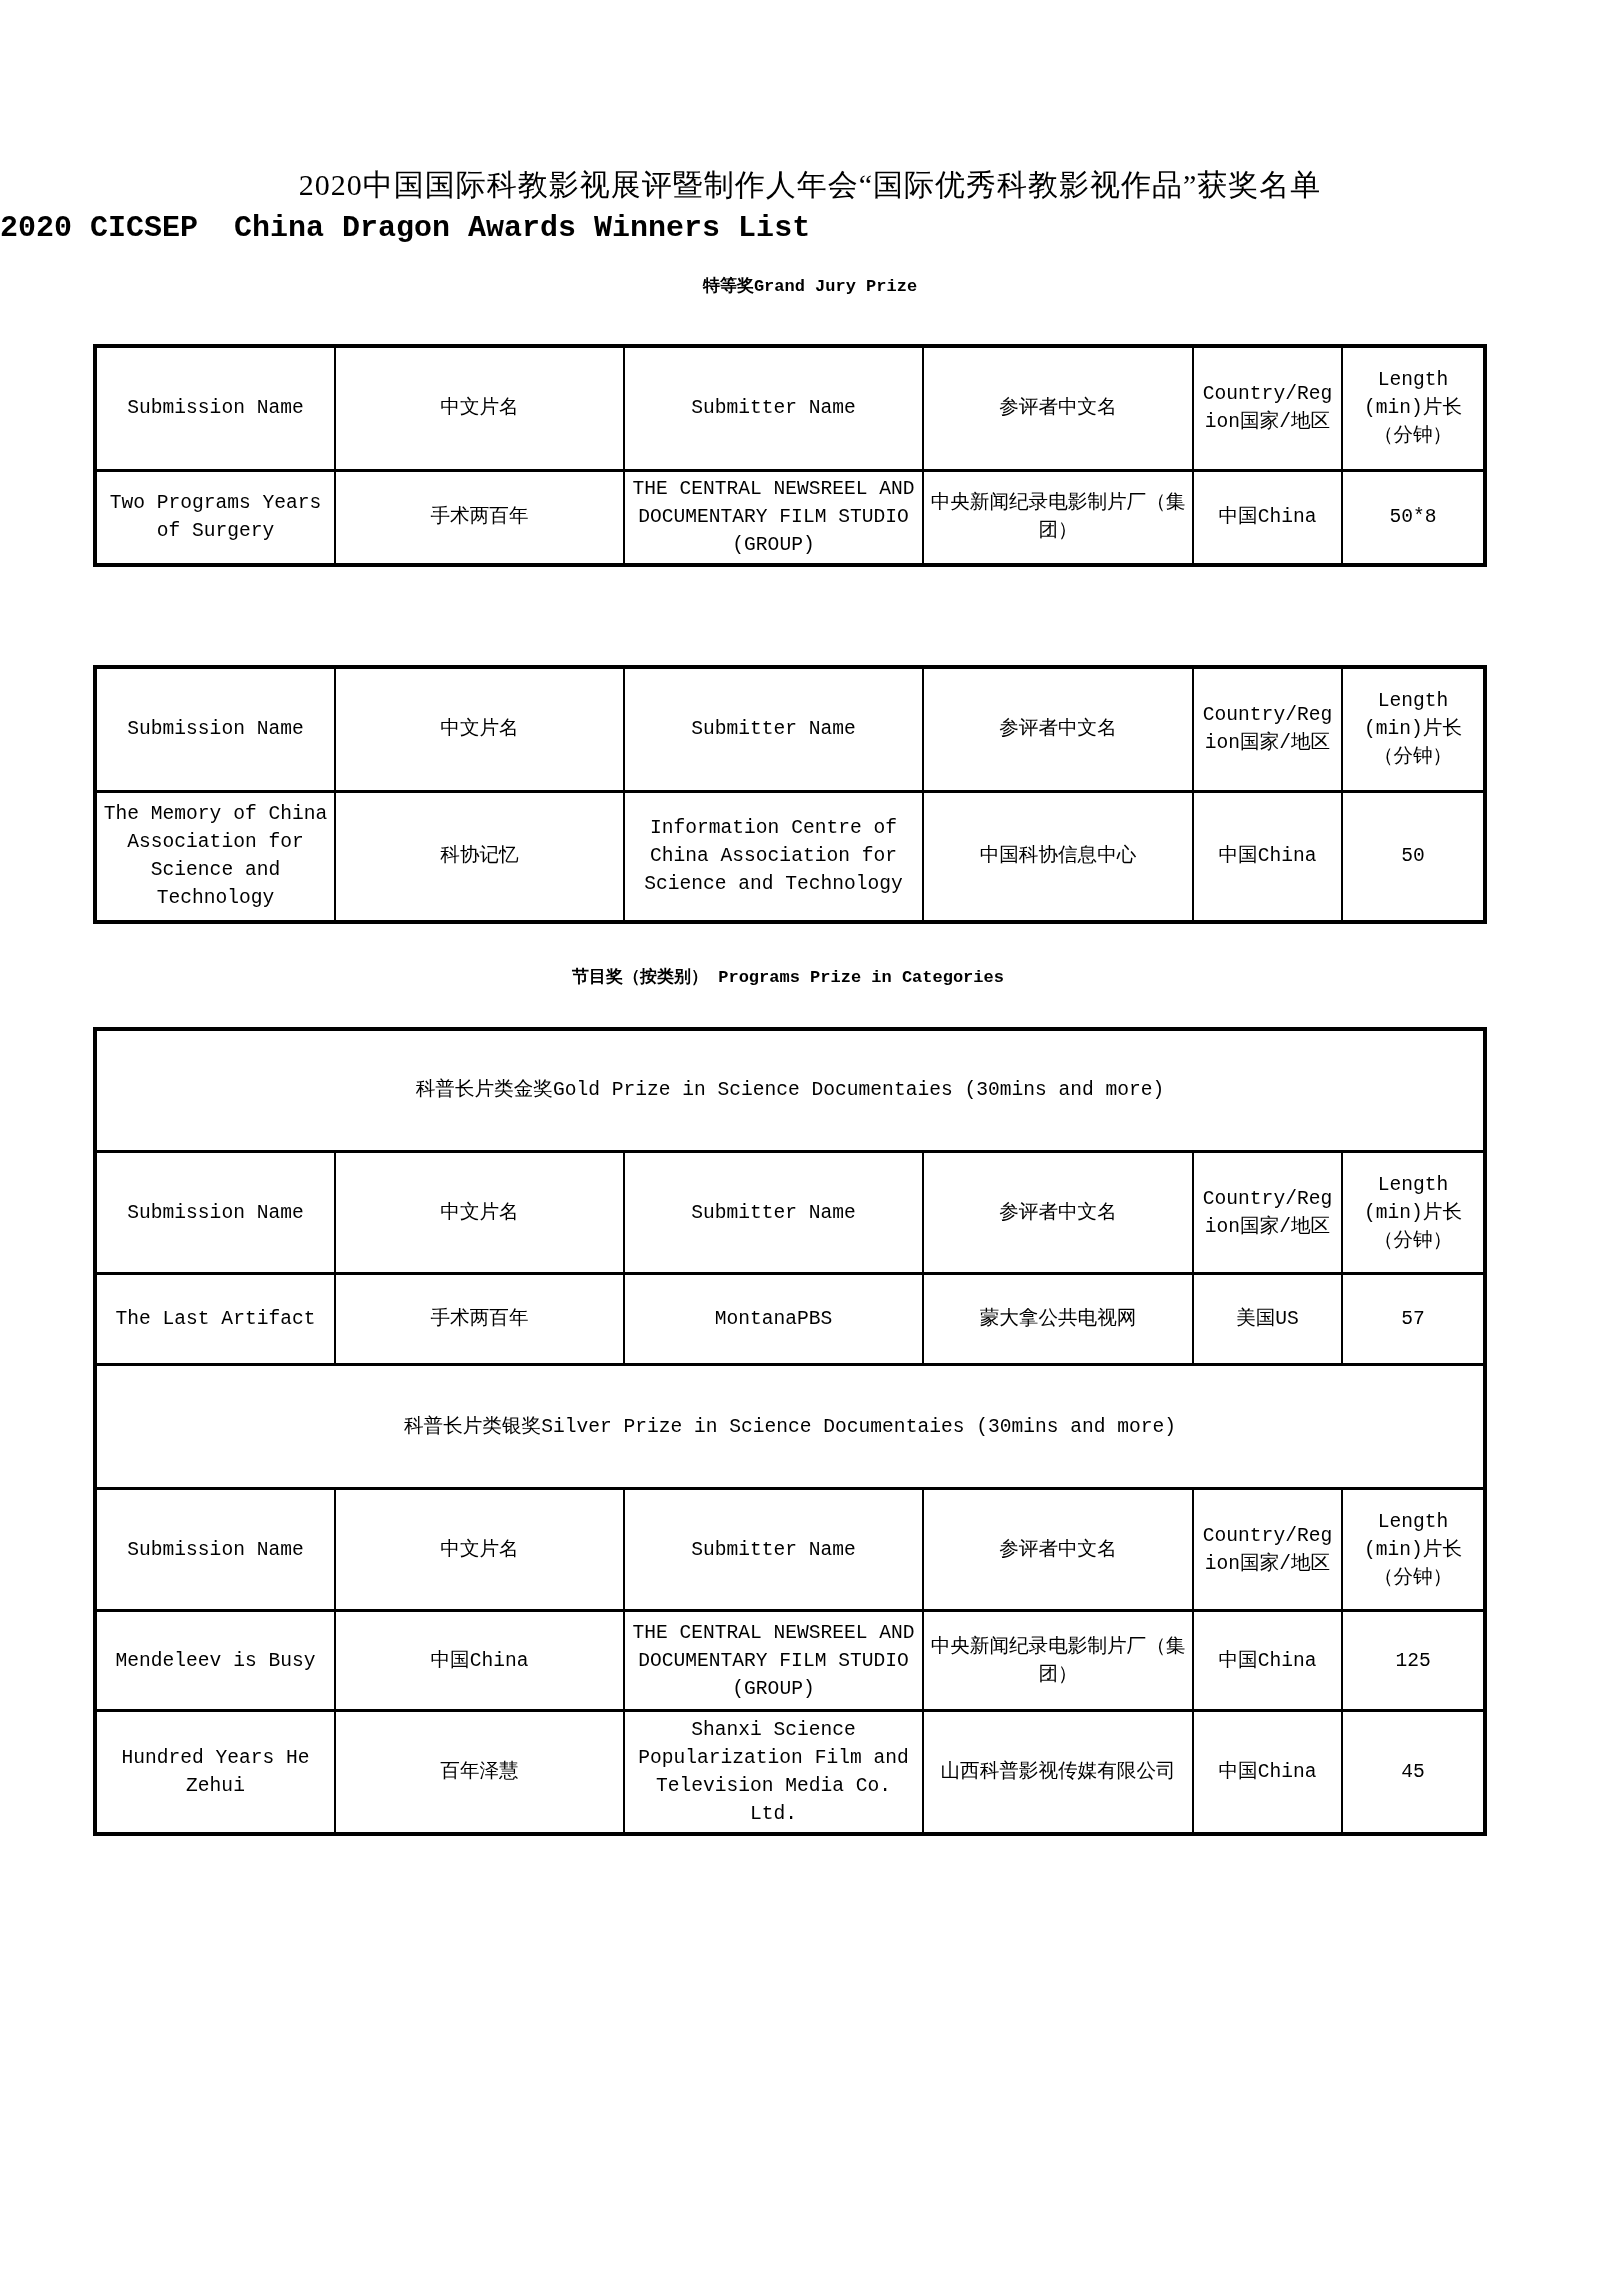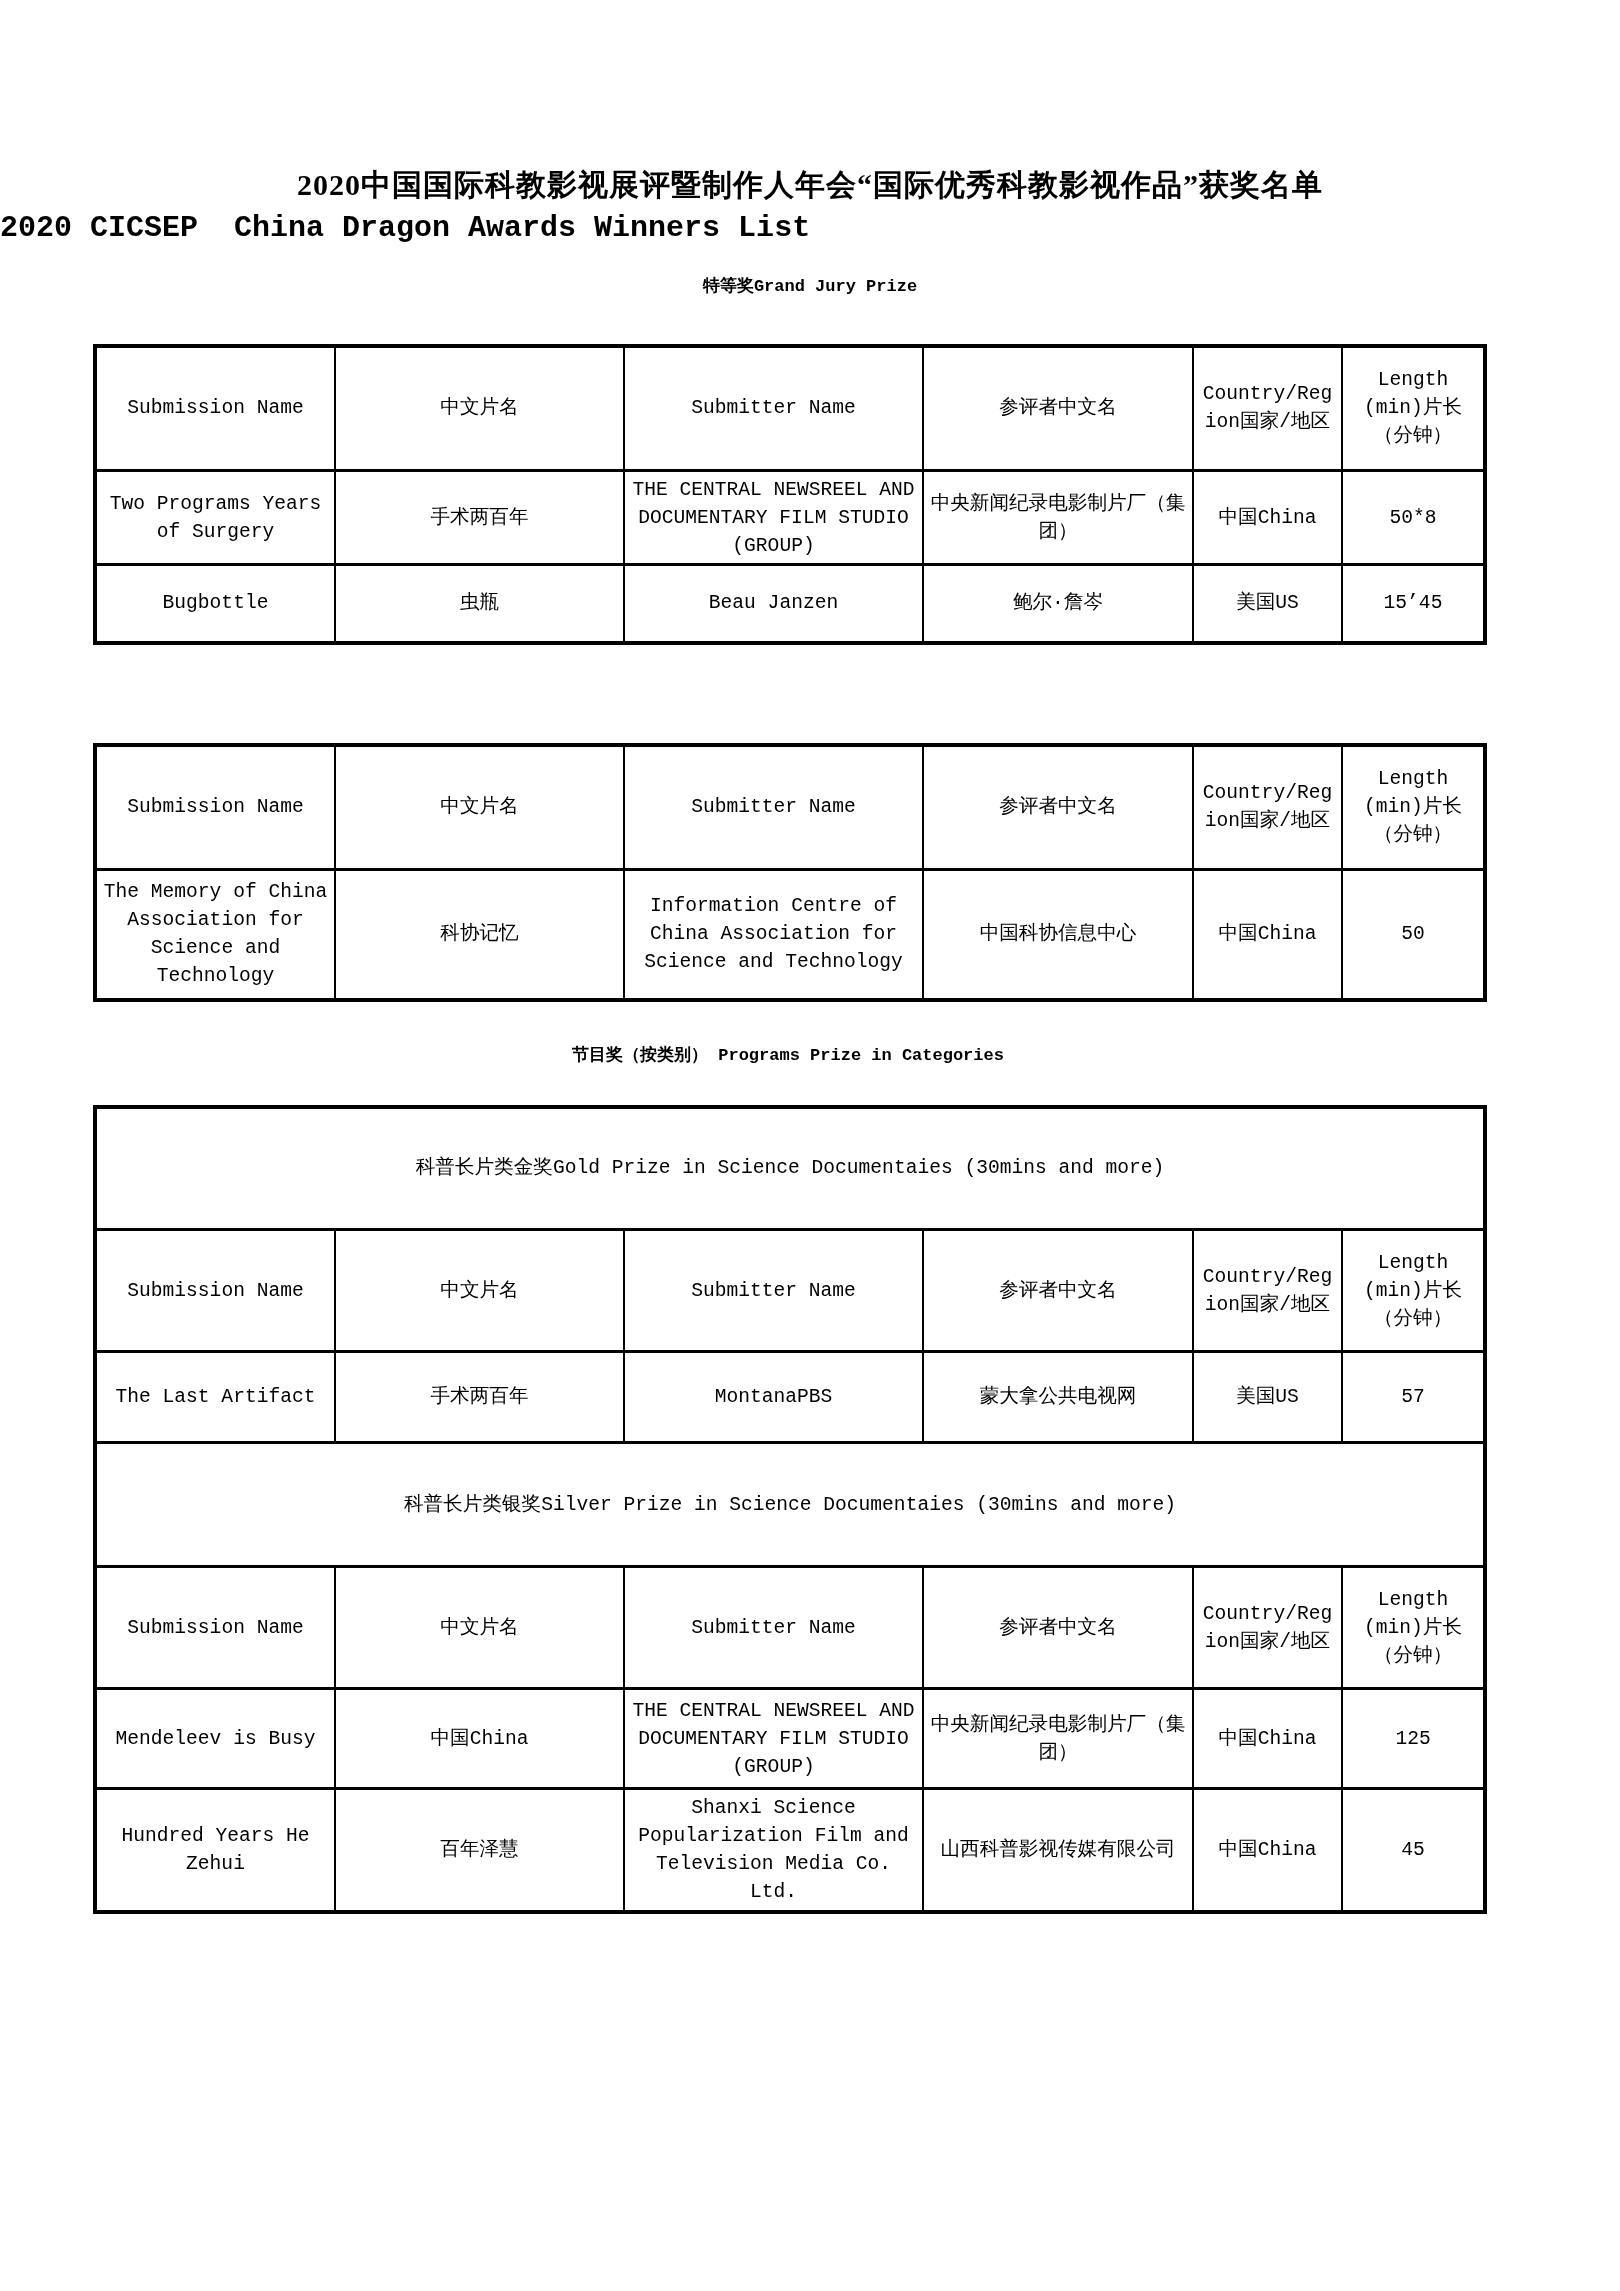--- a/index.html
+++ b/index.html
@@ -5,21 +5,21 @@
   html,body{margin:0;padding:0;background:#ffffff;}
   body{
     width:1620px;height:2292px;
     font-family:"Liberation Mono","DejaVu Sans Mono",monospace;
     color:#000;
     position:relative;
   }
   .doc{padding-top:162px;}
   .content{width:1390px;margin-left:93px;}
   .title-line1{
-    text-align:center;font-size:30px;font-weight:bold;line-height:45px;
+    text-align:center;font-size:30px;font-weight:normal;line-height:45px;
     font-family:"Liberation Serif","DejaVu Serif",serif;
     letter-spacing:1px;
   }
   .title-line2{
     text-align:left;font-size:30px;font-weight:bold;line-height:43px;
     white-space:pre-wrap;
   }
   .section-heading{
     text-align:center;font-size:17px;font-weight:bold;line-height:29px;
     font-family:"Liberation Mono","DejaVu Sans Mono",monospace;
@@ -102,28 +102,20 @@
           <td>Length (min)片长（分钟）</td>
         </tr>
         <tr class="rh96">
           <td>Two Programs Years of Surgery</td>
           <td>手术两百年</td>
           <td>THE CENTRAL NEWSREEL AND DOCUMENTARY FILM STUDIO (GROUP)</td>
           <td>中央新闻纪录电影制片厂（集团）</td>
           <td>中国China</td>
           <td>50*8</td>
         </tr>
-        <tr class="rh80">
-          <td>Bugbottle</td>
-          <td>虫瓶</td>
-          <td>Beau Janzen</td>
-          <td>鲍尔·詹岑</td>
-          <td>美国US</td>
-          <td>15’45</td>
-        </tr>
       </tbody>
     </table>
 
     <div class="gap-b"></div>
     <div class="gap-c"></div>
 
     <table class="awards">
       <colgroup>
           <col class="c1">
           <col class="c2">

